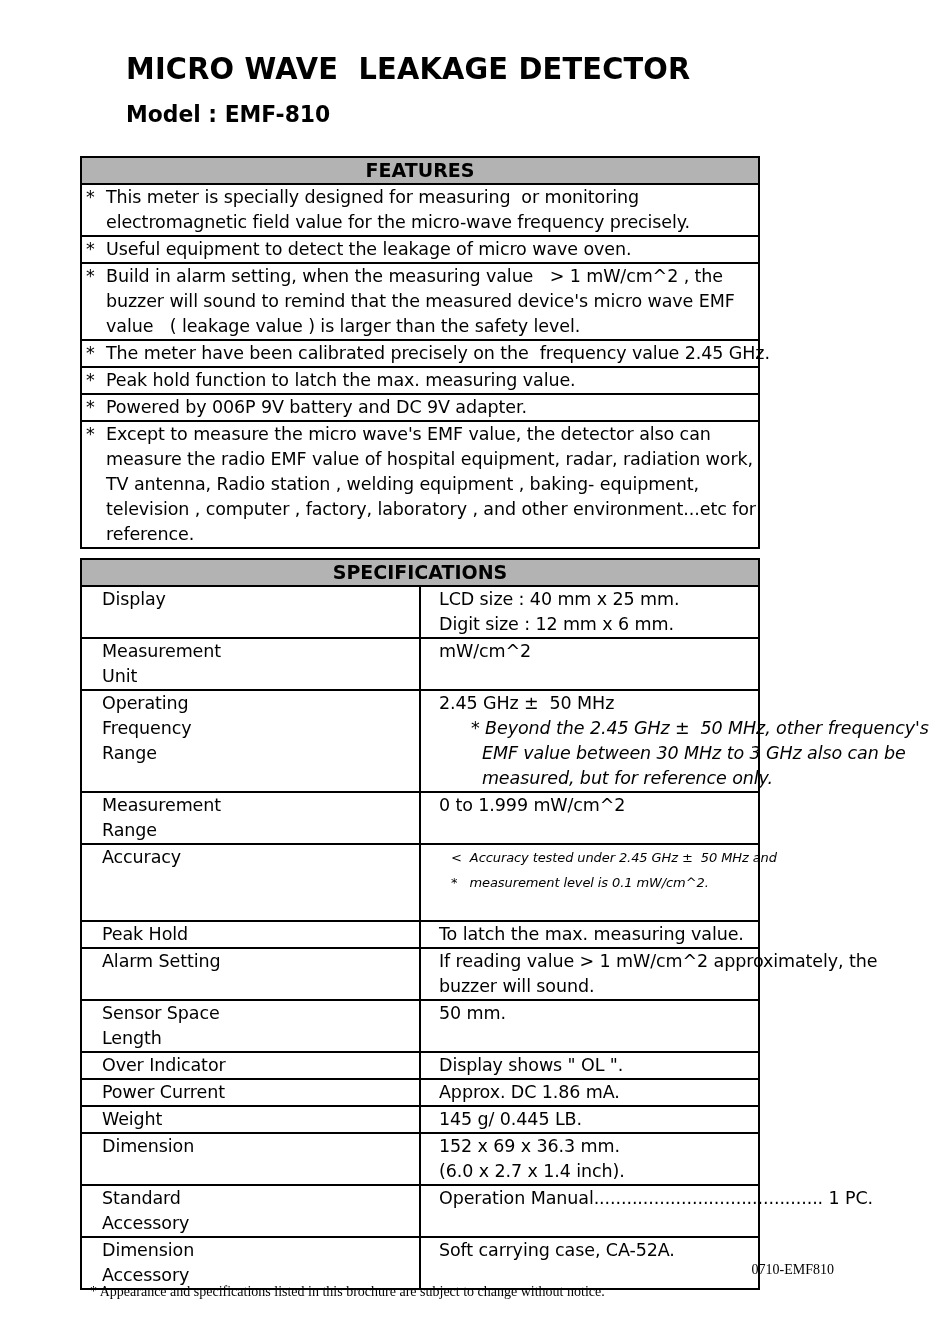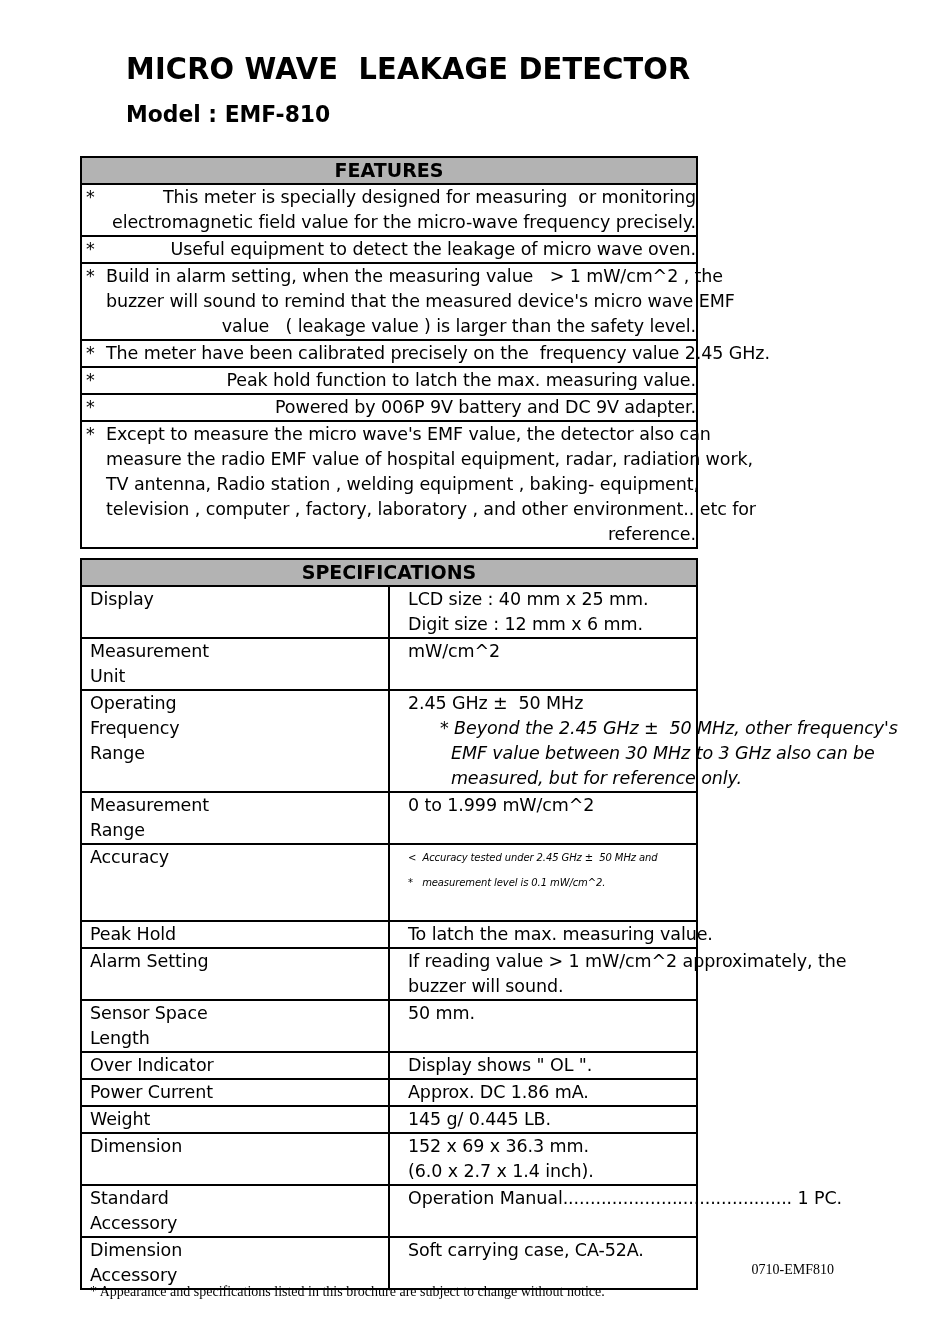--- a/index.html
+++ b/index.html
@@ -11,41 +11,41 @@
     position: absolute; left: 126px; top: 50px;
     font-family: "DejaVu Sans", sans-serif; font-weight: bold;
     font-size: 31px; letter-spacing: 0.2px; white-space: pre;
     transform: scaleX(0.93); transform-origin: left top;
   }
   .model {
     position: absolute; left: 126px; top: 101px;
     font-weight: bold; font-size: 23px; white-space: pre;
     transform: scaleX(0.95); transform-origin: left top;
   }
-  table { border-collapse: collapse; position: absolute; left: 80px; width: 618px; table-layout: fixed; }
+  table { border-collapse: collapse; position: absolute; left: 80px; width: 680px; table-layout: fixed; }
   td, th { border: 2px solid #000; padding: 0 2px; vertical-align: top; }
   .hdr {
     background: #b3b3b3; font-weight: bold; font-size: 19px; text-align: center;
     height: 24px; line-height: 25px; padding: 0;
   }
   .feat td {
     font-size: 17.5px; line-height: 25px; padding: 0 0 0 24px; position: relative;
     letter-spacing: -0.1px;
   }
   .feat .star { position: absolute; left: 4px; top: 0; }
-  .feat-line { white-space: pre; display: block; text-align: right; }
+  .feat-line { white-space: pre; display: block; }
   #features { top: 156px; }
   #specs { top: 558px; }
   .specs td { font-size: 17.5px; line-height: 25px; letter-spacing: -0.1px; }
-  .specs td.lbl { width: 226px; padding-left: 8px; }
+  .specs td.lbl { width: 226px; padding-left: 20px; }
   .specs td.val { padding-left: 18px; }
   .line { display: block; white-space: pre; }
   .ital { font-style: italic; }
   .ital .line { padding-left: 4px; margin-left: 28px; }
-  .small-ital { font-style: italic; font-size: 10px; line-height: 25px; }
+  .small-ital { font-style: italic; font-size: 13px; line-height: 25px; margin-left: 12px; }
   .footer {
     position: absolute; top: 1262px; left: 82px; width: 752px;
     font-family: "Liberation Serif", serif; font-size: 14px;
   }
   .footer .note { position: absolute; left: 8px; top: 0; white-space: pre; margin-top: 22px; }
   .footer .code { position: absolute; right: 0; top: 0; white-space: pre; text-align: right; }
 </style>
 </head>
 <body>
 

